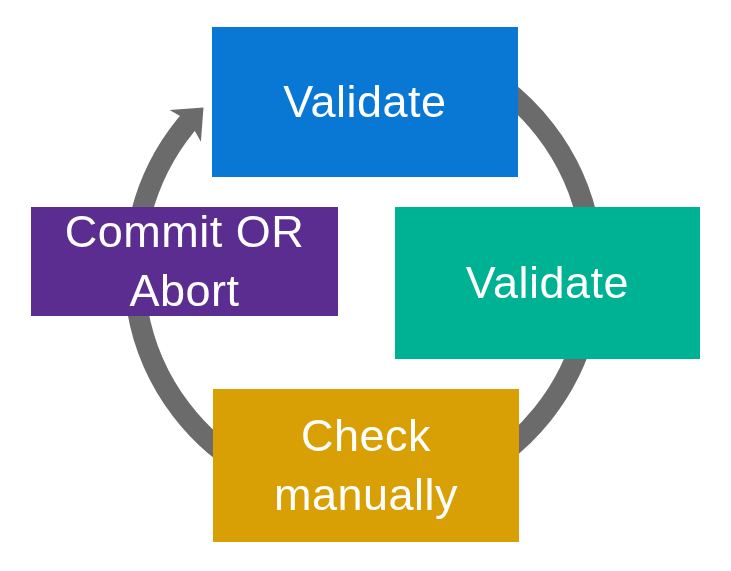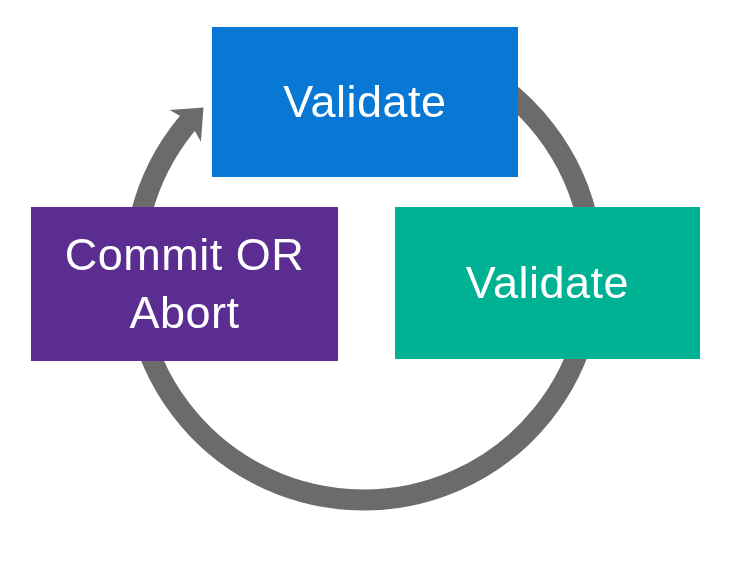--- a/index.html
+++ b/index.html
@@ -31,38 +31,41 @@
     box-sizing: border-box;
     padding: 0 29px;
     font-size: 45px;
     font-weight: 300;
     line-height: 1.3;
     letter-spacing: 0.5px;
   }
   .step-validate { left: 212px; top: 27px;  width: 306px; height: 150px; }
   .step-prepare  { left: 395px; top: 207px; width: 305px; height: 152px; }
   .step-check    { left: 213px; top: 389px; width: 306px; height: 153px; }
-  .step-commit   { left: 31px;  top: 207px; width: 307px; height: 154px; }
+  .step-commit   { left: 31px;  top: 207px; width: 307px; height: 109px; }
 </style>
 </head>
 <body>
 
 <div class="canvas" style="background-color: rgb(255, 255, 255);">
 
   <svg class="ring-svg" viewBox="0 0 731 571" xmlns="http://www.w3.org/2000/svg">
     <path d="M 364 41 A 229.5 229.5 0 1 1 193.5 116.4" fill="none" stroke-width="21" style="stroke: rgb(107, 107, 107);"></path>
     <polygon points="203.5,107.5 169.7,110.1 189.5,121.5 200.9,141.8" style="fill: rgb(107, 107, 107);"></polygon>
   </svg>
 
   <div class="step step-validate" style="background-color: rgb(8, 120, 212); color: rgb(255, 255, 255);">
     <span>Validate</span>
   </div>
 
   <div class="step step-prepare" style="background-color: rgb(0, 178, 148); color: rgb(255, 255, 255);">
     <span>Validate</span>
   </div>
 
+  <div class="step step-check" style="background-color: rgb(217, 160, 5); color: rgb(255, 255, 255);">
+    <span>Check manually</span>
+  </div>
 
   <div class="step step-commit" style="background-color: rgb(92, 45, 145); color: rgb(255, 255, 255);">
     <span>Commit OR Abort</span>
   </div>
 
 </div>
 
 </body></html>

